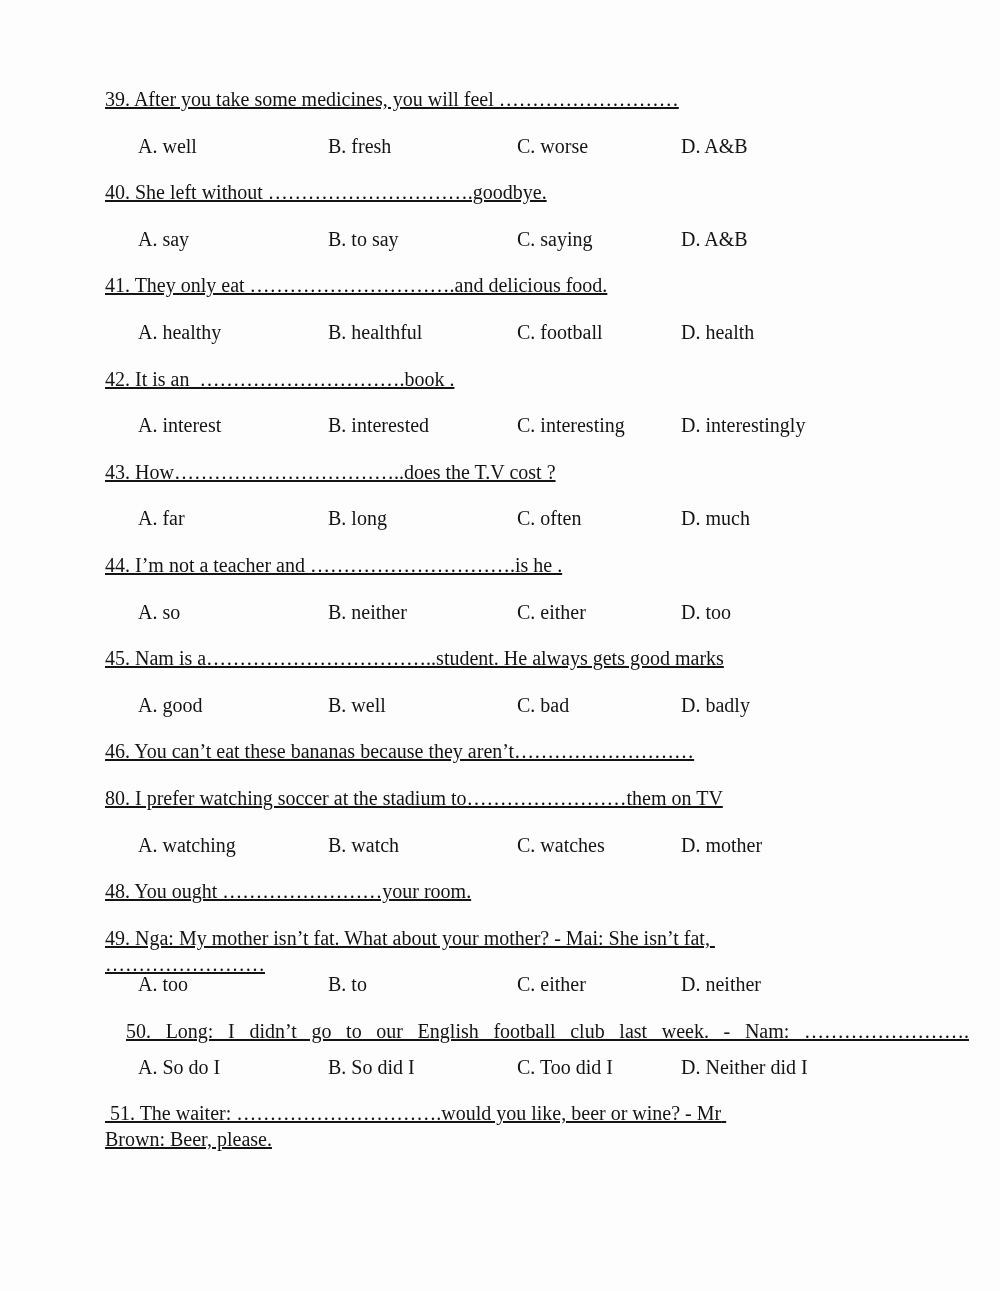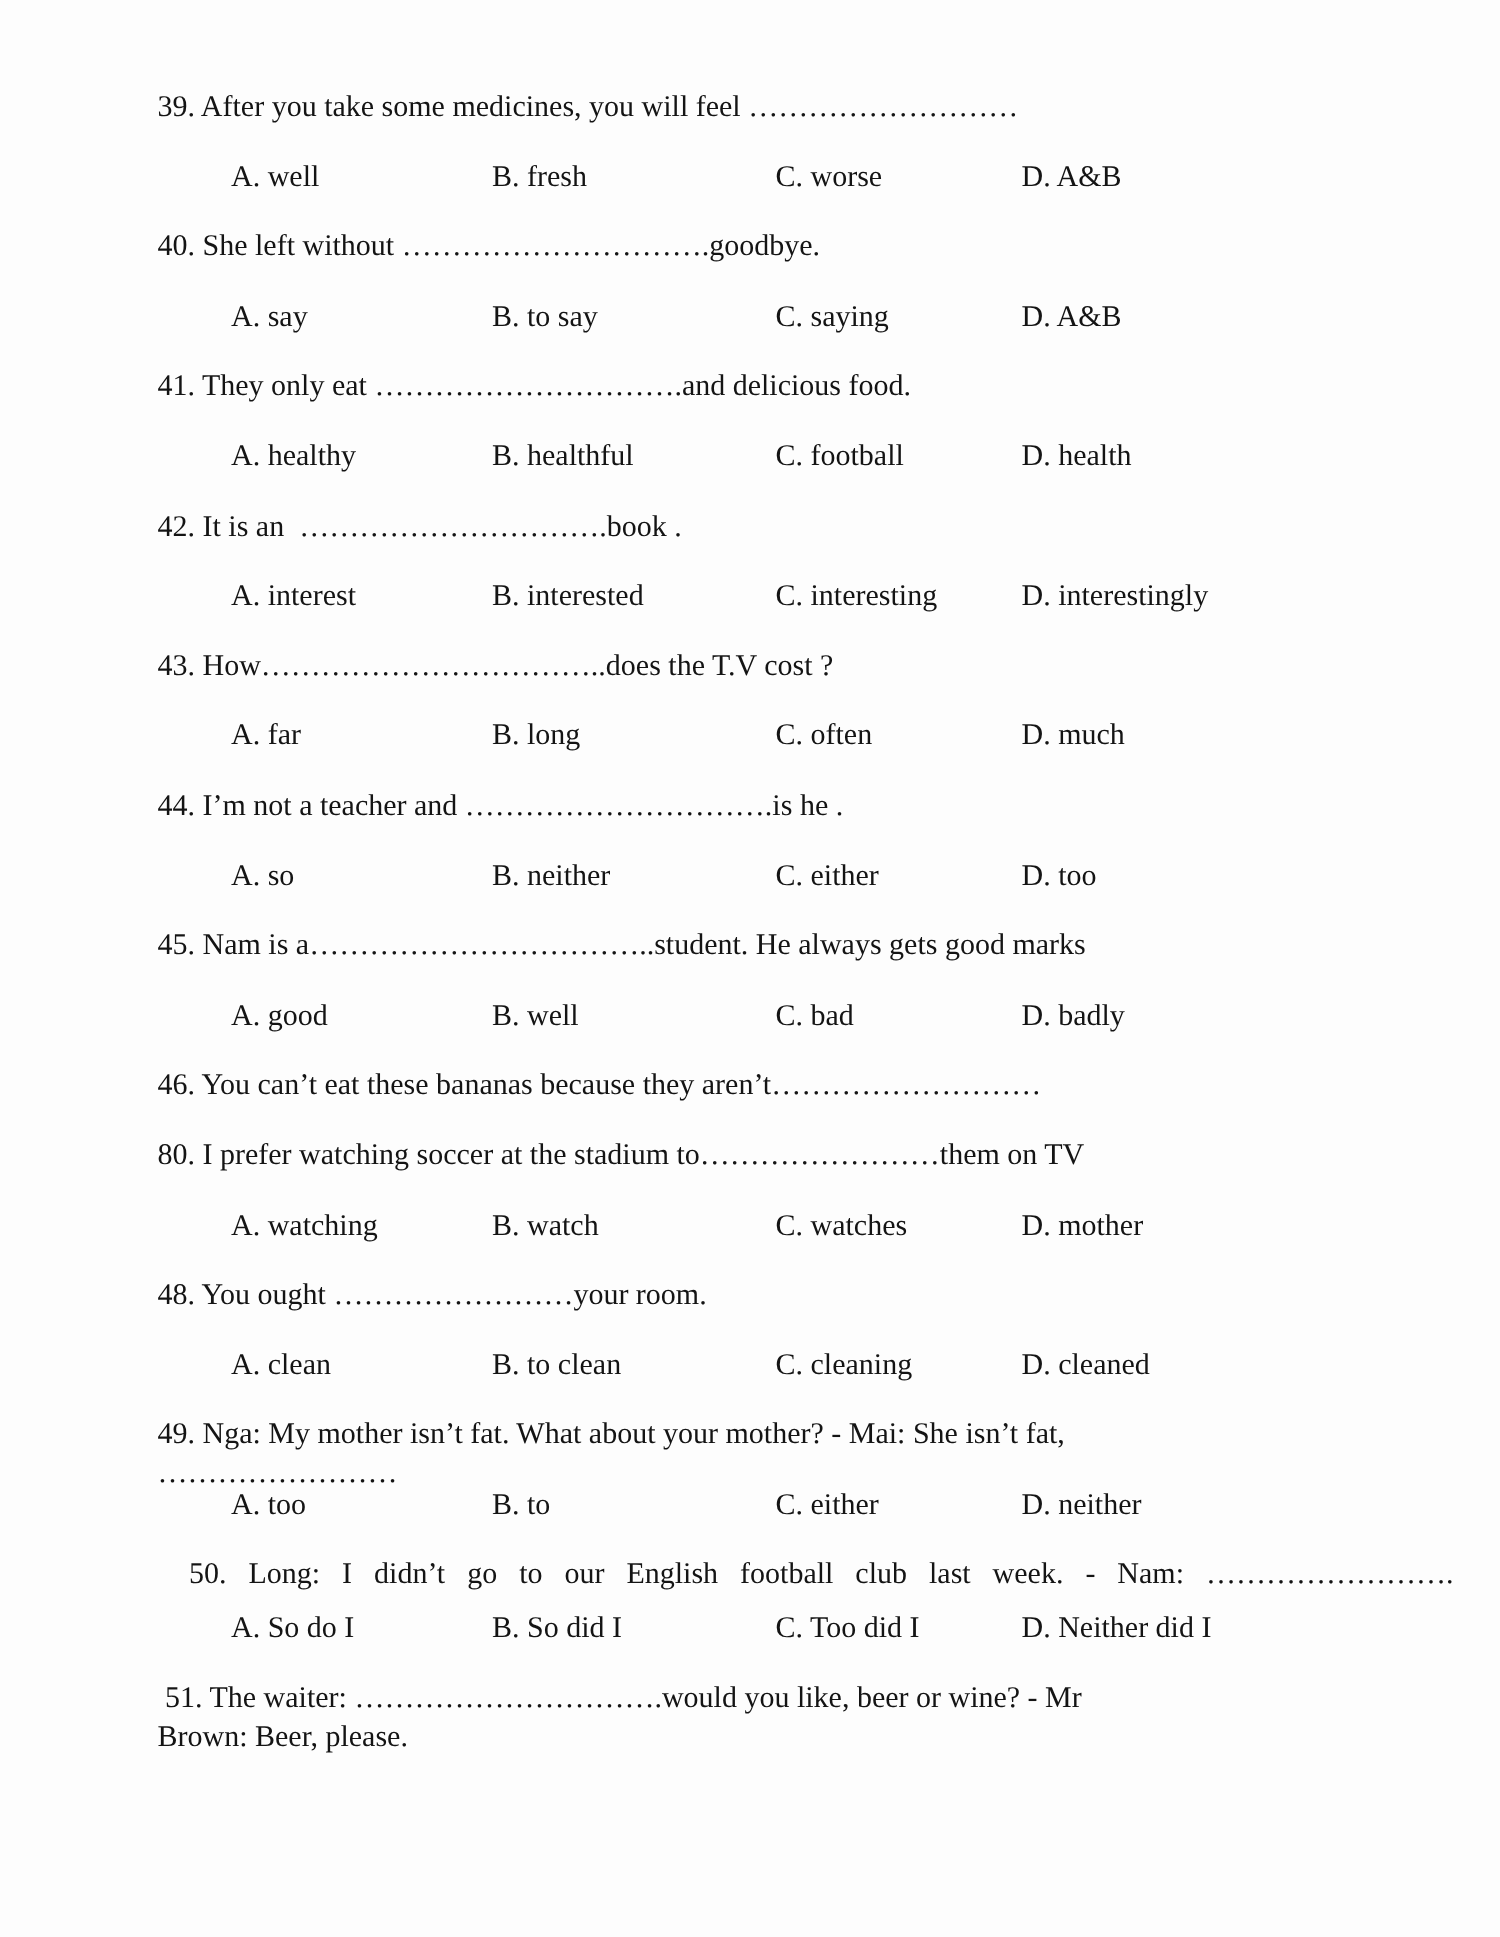--- a/index.html
+++ b/index.html
@@ -14,22 +14,23 @@
     font-size: 20px;
     color: #141414;
     overflow: hidden;
     position: relative;
   }
   .sheet {
     position: absolute;
     top: 0; left: 0;
     width: 816px;
     height: 1291px;
-    padding: 58px 50px 0 105px;
+    padding: 86px 50px 0 105px;
     box-sizing: border-box;
+    text-decoration: underline;
   }
   .line {
     height: 46.6px;
     line-height: 26px;
   }
   .q-line {
     white-space: pre-wrap;
   }
   .q-line.tight {
     height: 36px;
@@ -42,21 +43,21 @@
     margin-left: 21px;
   }
   .opts {
     position: relative;
   }
   .opt {
     position: absolute;
     top: 0;
     white-space: pre;
   }
-  .opt.col-a { left: 33px; margin-left: 16px; }
+  .opt.col-a { left: 33px; }
   .opt.col-b { left: 223px; }
   .opt.col-c { left: 412px; }
   .opt.col-d { left: 576px; text-align: right; }
 </style>
 </head>
 <body style="background: rgb(253, 253, 253); color: rgb(20, 20, 20);">
 
 <div class="sheet">
 
   <div class="line q-line">39. After you take some medicines, you will feel ………………………</div>
@@ -119,26 +120,20 @@
 
   <div class="line q-line">80. I prefer watching soccer at the stadium to……………………them on TV</div>
   <div class="line opts">
     <span class="opt col-a">A. watching</span>
     <span class="opt col-b">B. watch</span>
     <span class="opt col-c">C. watches</span>
     <span class="opt col-d">D. mother</span>
   </div>
 
   <div class="line q-line">48. You ought ……………………your room.</div>
-  <div class="line opts">
-    <span class="opt col-a">A. clean</span>
-    <span class="opt col-b">B. to clean</span>
-    <span class="opt col-c">C. cleaning</span>
-    <span class="opt col-d">D. cleaned</span>
-  </div>
 
   <div class="line q-line">49. Nga: My mother isn’t fat. What about your mother? - Mai: She isn’t fat, ……………………</div>
   <div class="line opts">
     <span class="opt col-a">A. too</span>
     <span class="opt col-b">B. to</span>
     <span class="opt col-c">C. either</span>
     <span class="opt col-d">D. neither</span>
   </div>
 
   <div class="line q-line tight justify">50. Long: I didn’t go to our English football club last week. - Nam: …………………….</div>

